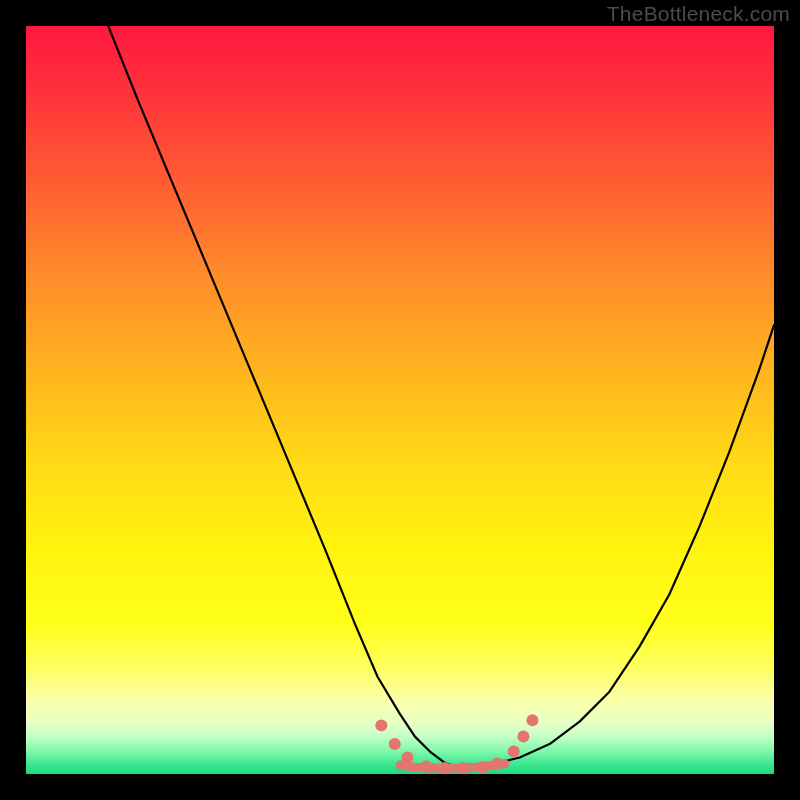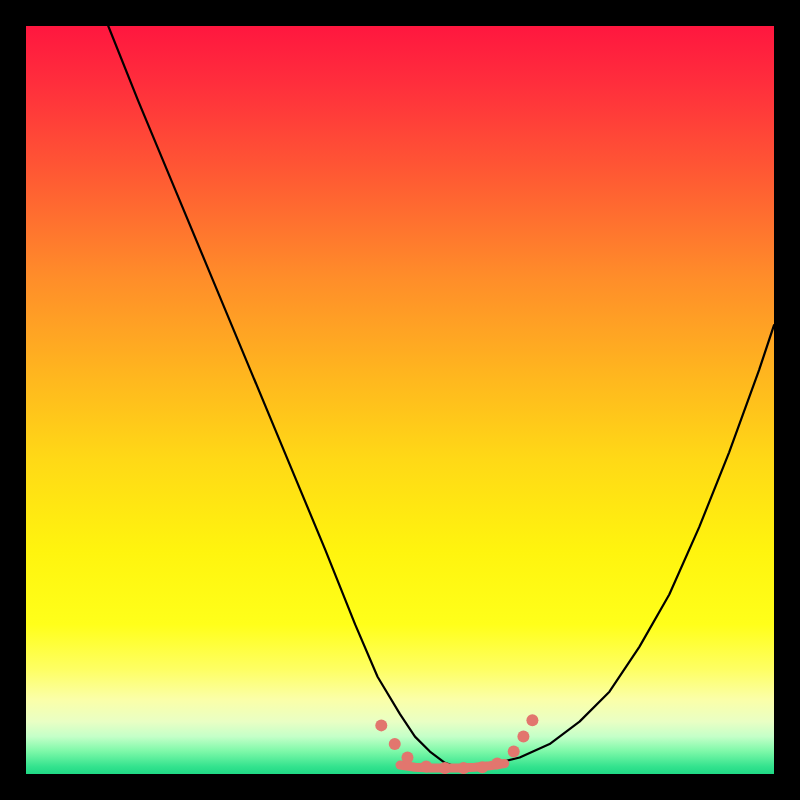--- a/index.html
+++ b/index.html
@@ -58,20 +58,21 @@
     font-size: 21px;
     font-weight: 400;
     letter-spacing: 0.2px;
     user-select: none;
   }
 </style>
 </head>
 <body>
 
 <div class="frame">
+  <div class="watermark">TheBottleneck.com</div>
   <div class="plot">
     <div class="gradient"></div>
     <svg class="curve" viewBox="0 0 748 748" preserveAspectRatio="none">
       <g id="svg-layer">
           <path d="M82.28 0.00 L112.20 74.80 L149.60 164.56 L187.00 254.32 L224.40 344.08 L261.80 433.84 L299.20 523.60 L329.12 598.40 L351.56 650.76 L374.00 688.16 L388.96 710.60 L403.92 725.56 L418.88 736.78 L433.84 742.02" fill="none" stroke="#000000" stroke-width="2.2" stroke-linecap="round" stroke-linejoin="round"></path>
           <path d="M433.84 742.02 L463.76 739.02 L493.68 731.54 L523.60 718.08 L553.52 695.64 L583.44 665.72 L613.36 620.84 L643.28 568.48 L673.20 501.16 L703.12 426.36 L733.04 344.08 L748.00 299.20" fill="none" stroke="#000000" stroke-width="2.2" stroke-linecap="round" stroke-linejoin="round"></path>
           <path d="M374.00 739.02 L388.96 741.27 L403.92 742.02 L418.88 742.02 L433.84 742.02 L448.80 741.27 L463.76 739.77 L478.72 737.53" fill="none" stroke="#e2766e" stroke-width="9" stroke-linecap="round" stroke-linejoin="round"></path>
           <circle cx="355.30" cy="699.38" r="6" fill="#e2766e"></circle>
           <circle cx="368.76" cy="718.08" r="6" fill="#e2766e"></circle>
           <circle cx="381.48" cy="731.54" r="6" fill="#e2766e"></circle>

